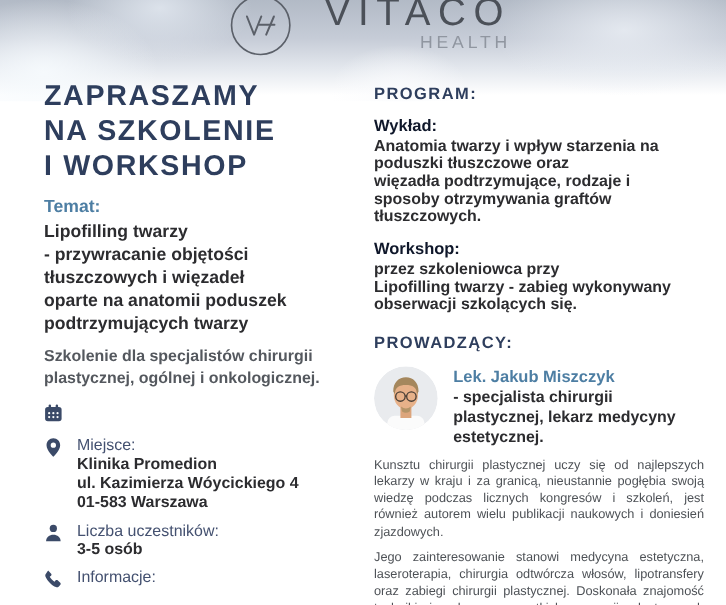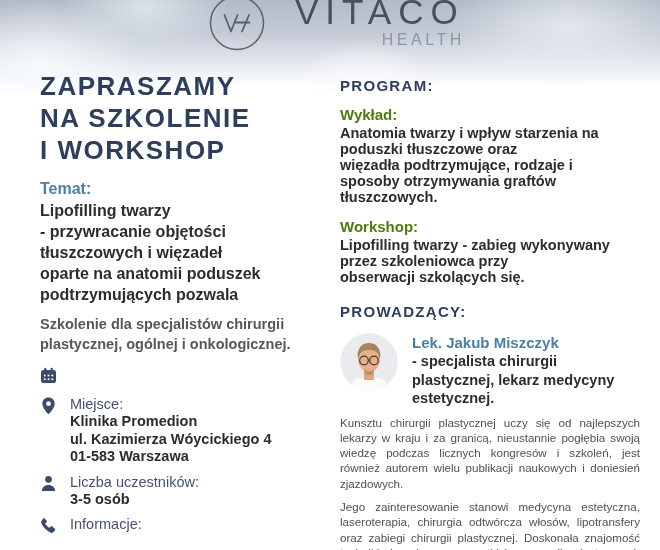--- a/index.html
+++ b/index.html
@@ -39,21 +39,21 @@
   .details{margin-top:12px;}
   .detail-item{display:flex;margin-bottom:8px;}
   .detail-icon{width:17px;flex:0 0 17px;margin-right:13px;margin-top:1px;}
   .detail-label{font-size:14.5px;line-height:17px;color:#445170;}
   .detail-lines div{font-size:14.5px;line-height:17.5px;font-weight:bold;color:#2c2c2f;}
 
   
   .program-label,.prowadzacy-label{
     font-size:15px;font-weight:bold;color:#2e3e5d;letter-spacing:1.3px;line-height:16px;
   }
-  .r-teal{font-size:15px;font-weight:bold;color:#4d7c0f;line-height:16px;margin-top:13px;}
+  .r-teal{font-size:15px;font-weight:bold;color:#0f172a;line-height:16px;margin-top:13px;}
   .r-bold div{font-size:14.5px;line-height:16px;font-weight:bold;color:#2c2c2f;}
   .r-bold{margin-top:2px;}
   .workshop-block{margin-top:14px;}
   .prowadzacy-label{margin-top:19px;}
   .presenter-row{display:flex;margin-top:13px;}
   .avatar{width:58px;height:58px;flex:0 0 58px;margin-right:14px;border-radius:50%;overflow:hidden;}
   .presenter-name{font-size:15px;font-weight:bold;color:#4d7ea3;line-height:19px;}
   .presenter-title div{font-size:14.5px;font-weight:bold;color:#2c2c2f;line-height:18.5px;}
   .bio p{
     margin:0 0 8px 0;font-size:11.6px;line-height:15.3px;color:#4d5156;text-align:justify;
@@ -86,21 +86,21 @@
     <div>NA SZKOLENIE</div>
     <div>I WORKSHOP</div>
   </div>
 
   <div class="section-label-teal">Temat:</div>
   <div class="topic">
     <div>Lipofilling twarzy</div>
     <div>- przywracanie objętości</div>
     <div>tłuszczowych i więzadeł</div>
     <div>oparte na anatomii poduszek</div>
-    <div>podtrzymujących pozwala</div>
+    <div>podtrzymujących twarzy</div>
   </div>
 
   <div class="audience">Szkolenie dla specjalistów chirurgii plastycznej, ogólnej i onkologicznej.</div>
 
   <div class="details">
 
     <div class="detail-item">
       <div class="detail-icon">
         <svg width="17" height="17" viewBox="0 0 17 17">
           <rect x="1" y="3" width="15" height="13" rx="2.5" fill="#3b4a68"></rect>
@@ -171,22 +171,22 @@
     <div>Anatomia twarzy i wpływ starzenia na</div>
     <div>poduszki tłuszczowe oraz</div>
     <div>więzadła podtrzymujące, rodzaje i</div>
     <div>sposoby otrzymywania graftów</div>
     <div>tłuszczowych.</div>
   </div>
 
   <div class="workshop-block">
     <div class="r-teal" style="margin-top:0">Workshop:</div>
     <div class="r-bold">
+      <div>przez szkoleniowca przy</div>
       <div>Lipofilling twarzy - zabieg wykonywany</div>
-      <div>przez szkoleniowca przy</div>
       <div>obserwacji szkolących się.</div>
     </div>
   </div>
 
   <div class="prowadzacy-label">PROWADZĄCY:</div>
 
   <div class="presenter-row">
     <div class="avatar">
       <svg width="58" height="58" viewBox="0 0 58 58">
         <defs>

